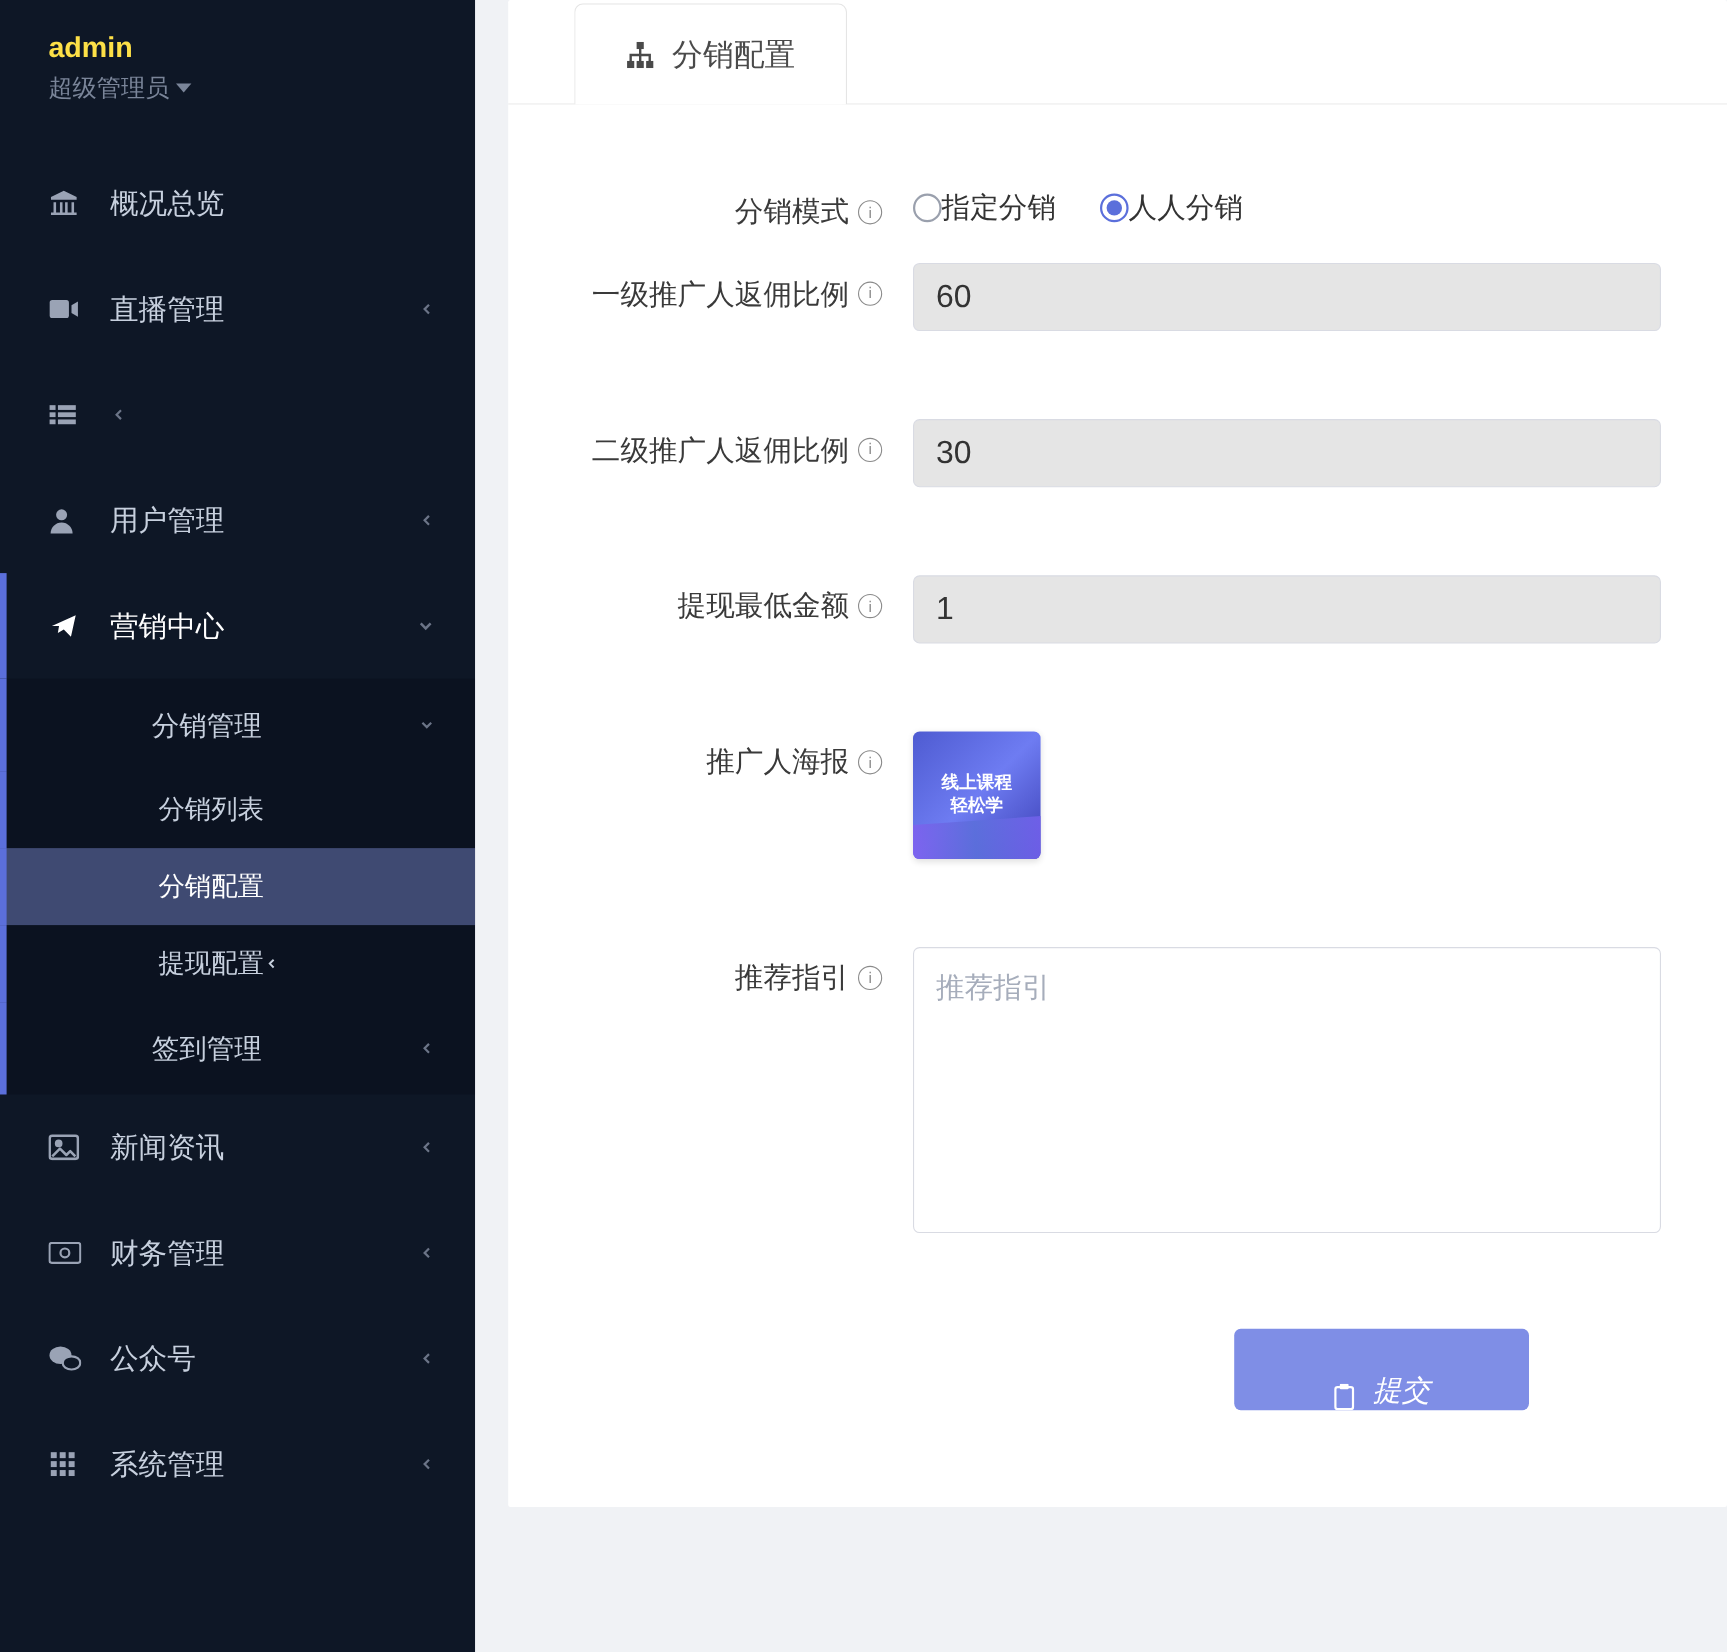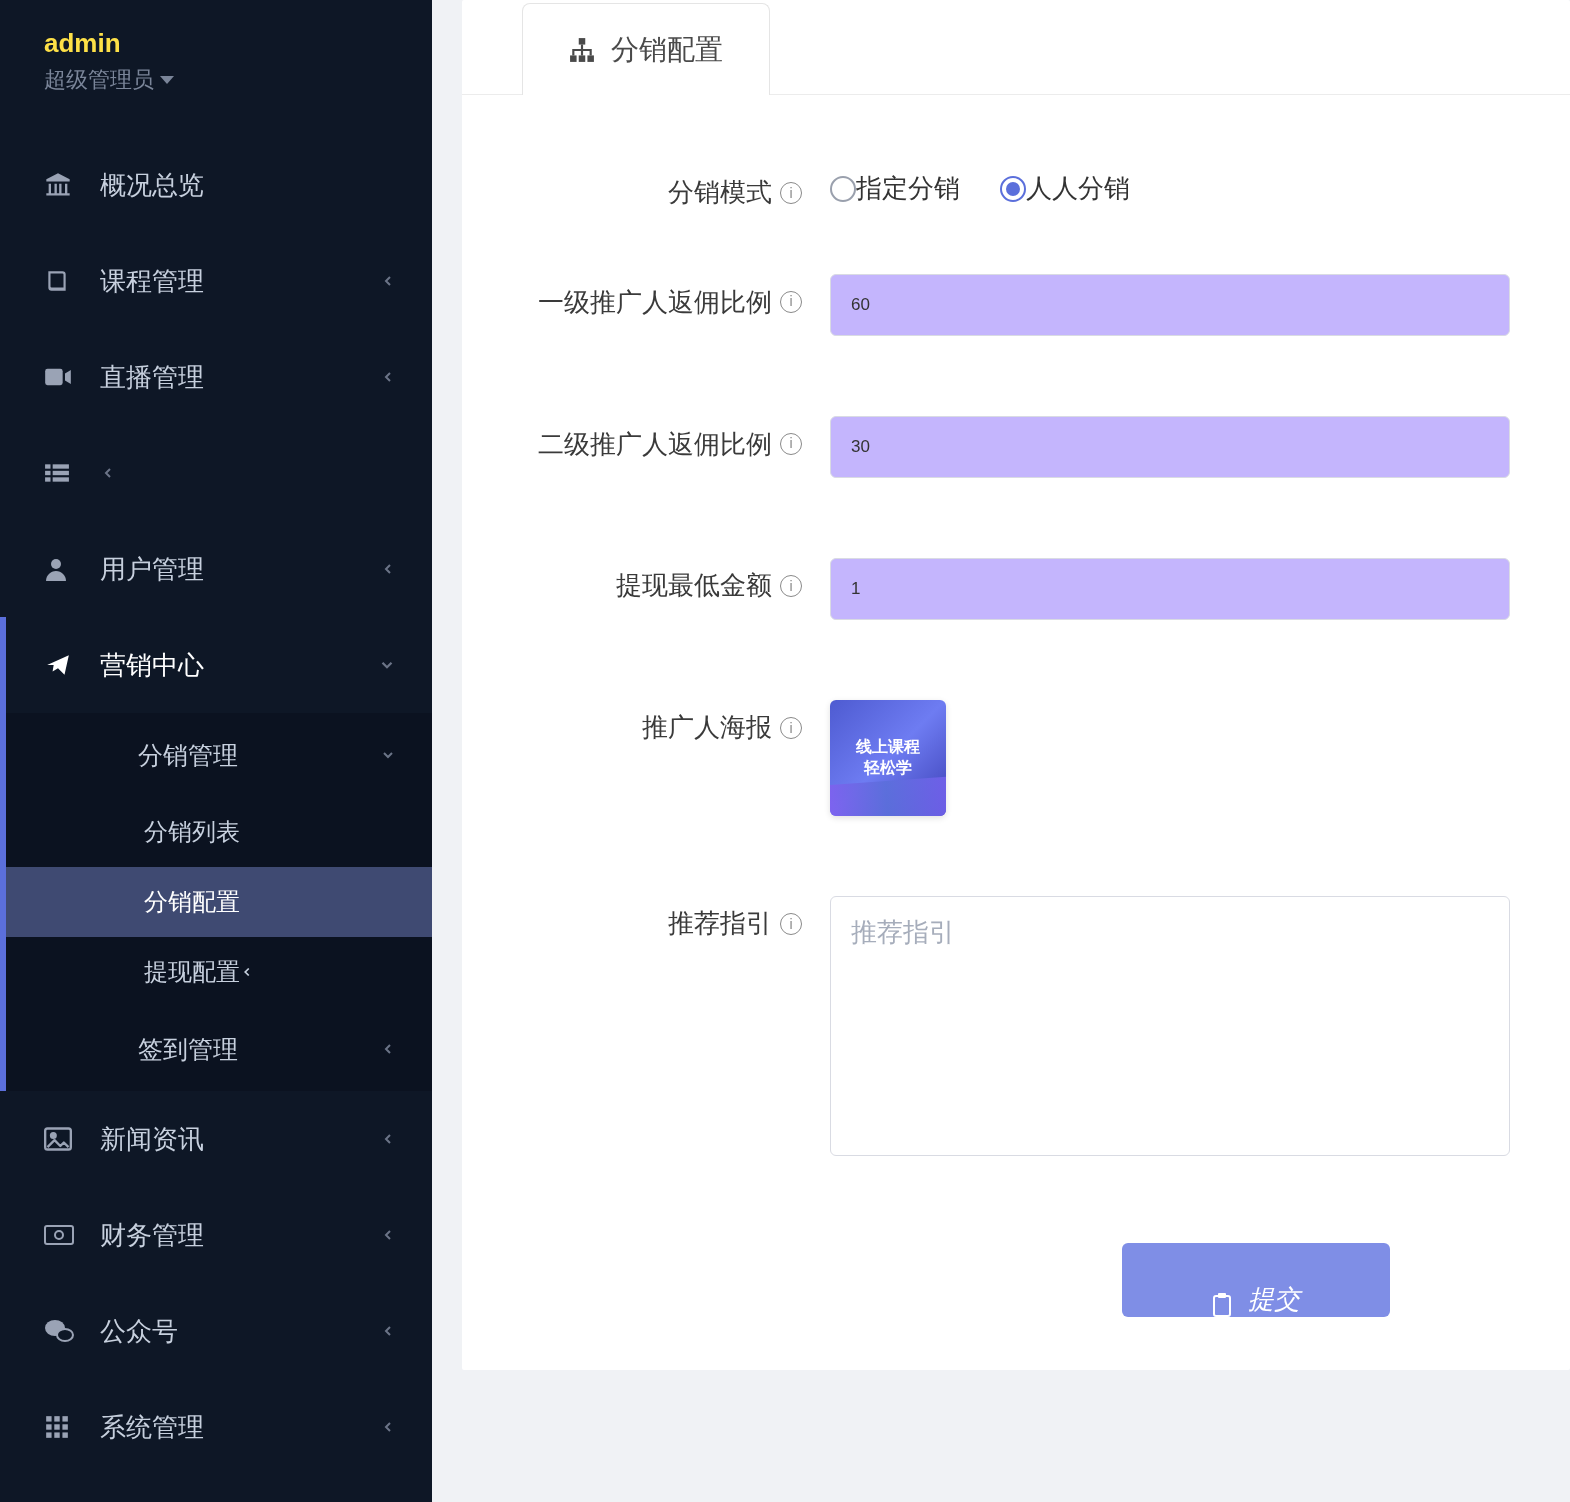--- a/index.html
+++ b/index.html
@@ -170,21 +170,21 @@
   .tab .tab-icon svg { display: block; }
 
   .form {
     padding: 70px 60px 40px 60px;
   }
   .form-row {
     display: flex;
     align-items: flex-start;
     margin-bottom: 80px;
   }
-  .form-row.tight { margin-bottom: 64px; }
+  .form-row.tight { margin-bottom: 29px; }
   .form-label {
     width: 280px;
     text-align: right;
     font-size: 26px;
     color: #3a3a3a;
     padding-top: 10px;
     display: flex;
     justify-content: flex-end;
     align-items: center;
     gap: 8px;
@@ -242,23 +242,23 @@
   }
 
   
   .text-input {
     width: 100%;
     max-width: 720px;
     height: 62px;
     border: 1px solid #d9dbe3;
     border-radius: 6px;
     padding: 0 20px;
-    font-size: 17px;
+    font-size: 29px;
     color: #333;
-    background: #c4b5fd;
+    background: #e5e5e5;
   }
 
   .poster-thumb {
     width: 116px; height: 116px;
     border-radius: 6px;
     background: linear-gradient(135deg,#4e5bd1 0%,#6e7cf2 50%,#3c3fb5 100%);
     box-shadow: 0 2px 6px rgba(0,0,0,.12);
     position: relative;
     overflow: hidden;
     display: flex;
@@ -335,33 +335,20 @@
 
     <div class="nav-item">
       <span class="icon">
         <svg width="28" height="28" viewBox="0 0 24 24" fill="currentColor">
             <path d="M12 2 2 7v2h20V7L12 2zm-8 9v8H2v2h20v-2h-2v-8h-2v8h-3v-8h-2v8h-2v-8H9v8H6v-8H4z"></path>
           </svg>
       </span>
       <span class="label">概况总览</span>
     </div>
 
-    <div class="nav-item">
-      <span class="icon">
-        <svg width="26" height="26" viewBox="0 0 24 24" fill="currentColor">
-            <path d="M4 3h13a3 3 0 0 1 3 3v15H7a3 3 0 0 1-3-3V3zm2 2v12a1 1 0 0 0 1 1h11V6a1 1 0 0 0-1-1H6z"></path>
-          </svg>
-      </span>
-      <span class="label">课程管理</span>
-      <span class="chev">
-        <svg width="16" height="16" viewBox="0 0 24 24" fill="none" stroke="currentColor" stroke-width="3">
-            <polyline points="15 18 9 12 15 6"></polyline>
-          </svg>
-      </span>
-    </div>
 
     <div class="nav-item">
       <span class="icon">
         <svg width="28" height="22" viewBox="0 0 24 18" fill="currentColor">
             <rect x="1" y="2" width="15" height="14" rx="2"></rect>
             <path d="M18 6l5-3v12l-5-3z"></path>
           </svg>
       </span>
       <span class="label">直播管理</span>
       <span class="chev">

